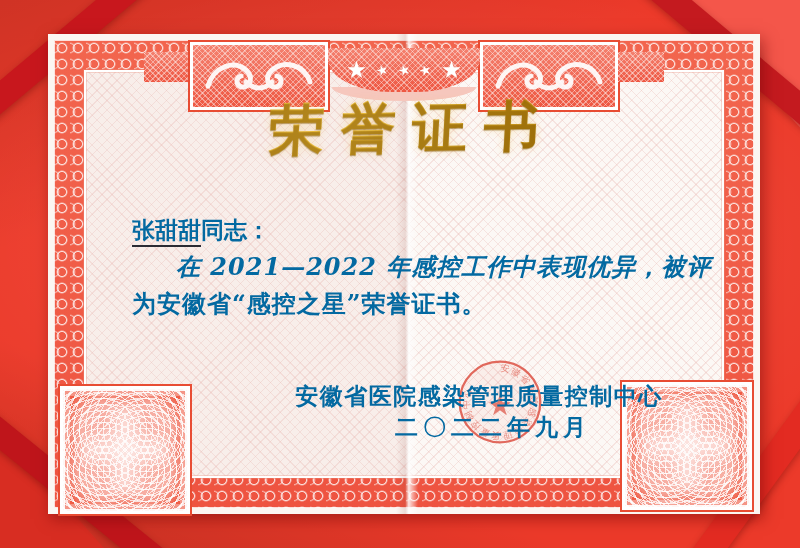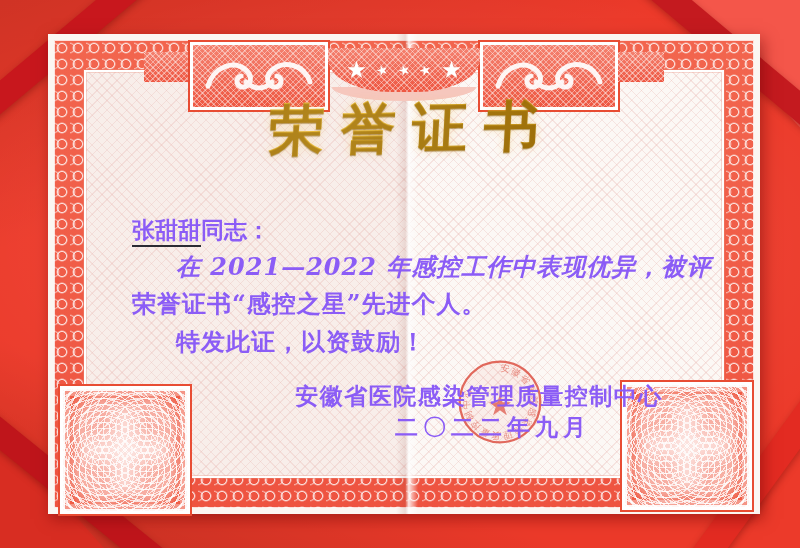--- a/index.html
+++ b/index.html
@@ -78,21 +78,21 @@
       radial-gradient(circle at 67% 67%, rgba(255,255,255,.5) 0 20%, rgba(255,255,255,0) 38%),
       repeating-radial-gradient(circle at 33% 33%, rgba(255,255,255,.75) 0 1px, rgba(255,255,255,0) 1px 6px),
       repeating-radial-gradient(circle at 67% 33%, rgba(255,255,255,.75) 0 1px, rgba(255,255,255,0) 1px 6px),
       repeating-radial-gradient(circle at 33% 67%, rgba(255,255,255,.75) 0 1px, rgba(255,255,255,0) 1px 6px),
       repeating-radial-gradient(circle at 67% 67%, rgba(255,255,255,.75) 0 1px, rgba(255,255,255,0) 1px 6px);
     box-shadow:inset 0 0 0 2px rgba(255,255,255,.9), inset 0 0 0 7px rgba(255,255,255,.35);}
   .rosette-left{left:12px;top:352px;}
   .rosette-right{left:574px;top:348px;}
 
   
-  .cjk{font-family:"DejaVu Serif","DejaVu Sans",serif;color:#8b5cf6;}
+  .cjk{font-family:"DejaVu Serif","DejaVu Sans",serif;color:#0369a1;}
   .title{position:absolute;top:58px;left:0;right:0;text-align:center;z-index:4;
     font-size:55px;font-weight:bold;letter-spacing:.30em;text-indent:.30em;
     color:#d7a318;transform:skewX(-4deg) rotate(-1deg);
     text-shadow:0 1px 1px rgba(130,85,0,.55), 0 0 10px rgba(240,195,80,.35);}
   @supports ((-webkit-background-clip:text) or (background-clip:text)){
     .title{background:linear-gradient(105deg,#bb8a0e 8%,#eec23e 40%,#b8860b 68%,#f1cb52 95%);
            -webkit-background-clip:text;background-clip:text;color:transparent;}}
   .recipient{position:absolute;left:84px;top:181px;font-size:23px;font-weight:bold;z-index:4;}
   .recipient .uname{border-bottom:2px solid #2b2b33;padding-bottom:2px;}
   .bodyline{position:absolute;font-size:24px;font-weight:bold;z-index:4;letter-spacing:1px;white-space:nowrap;}
@@ -154,22 +154,21 @@
   </div>
 
   <div class="rosette rosette-left"></div>
   <div class="rosette rosette-right"></div>
 
   <div class="title cjk">荣誉证书</div>
 
   <div class="recipient cjk"><span class="uname">张甜甜</span><span>同志：</span></div>
 
   <div class="bodyline line1 cjk">在 2021—2022 年感控工作中表现优异，被评</div>
-  <div class="bodyline line2 cjk">荣誉证书“感控之星”先进个人。</div>
-  <div class="bodyline line3 cjk">特发此证，以资鼓励！</div>
+  <div class="bodyline line2 cjk">为安徽省“感控之星”荣誉证书。</div>
 
   <svg class="seal" viewBox="0 0 100 100">
     <defs>
       <path id="sealArc" d="M50,18 a32,32 0 1,1 -0.05,0" fill="none"></path>
     </defs>
     <circle cx="50" cy="50" r="42" fill="rgba(224,90,75,0.07)" stroke="#dd5143" stroke-width="2.4"></circle>
     <text font-size="9.5" fill="#dd5143" opacity="0.75" font-family="DejaVu Sans, sans-serif" letter-spacing="1.5">
       <textPath href="#sealArc">安徽省医院感染管理质量控制中心</textPath>
     </text>
     <text x="50" y="64" text-anchor="middle" font-size="30" fill="#dd5143" opacity="0.85">★</text>

